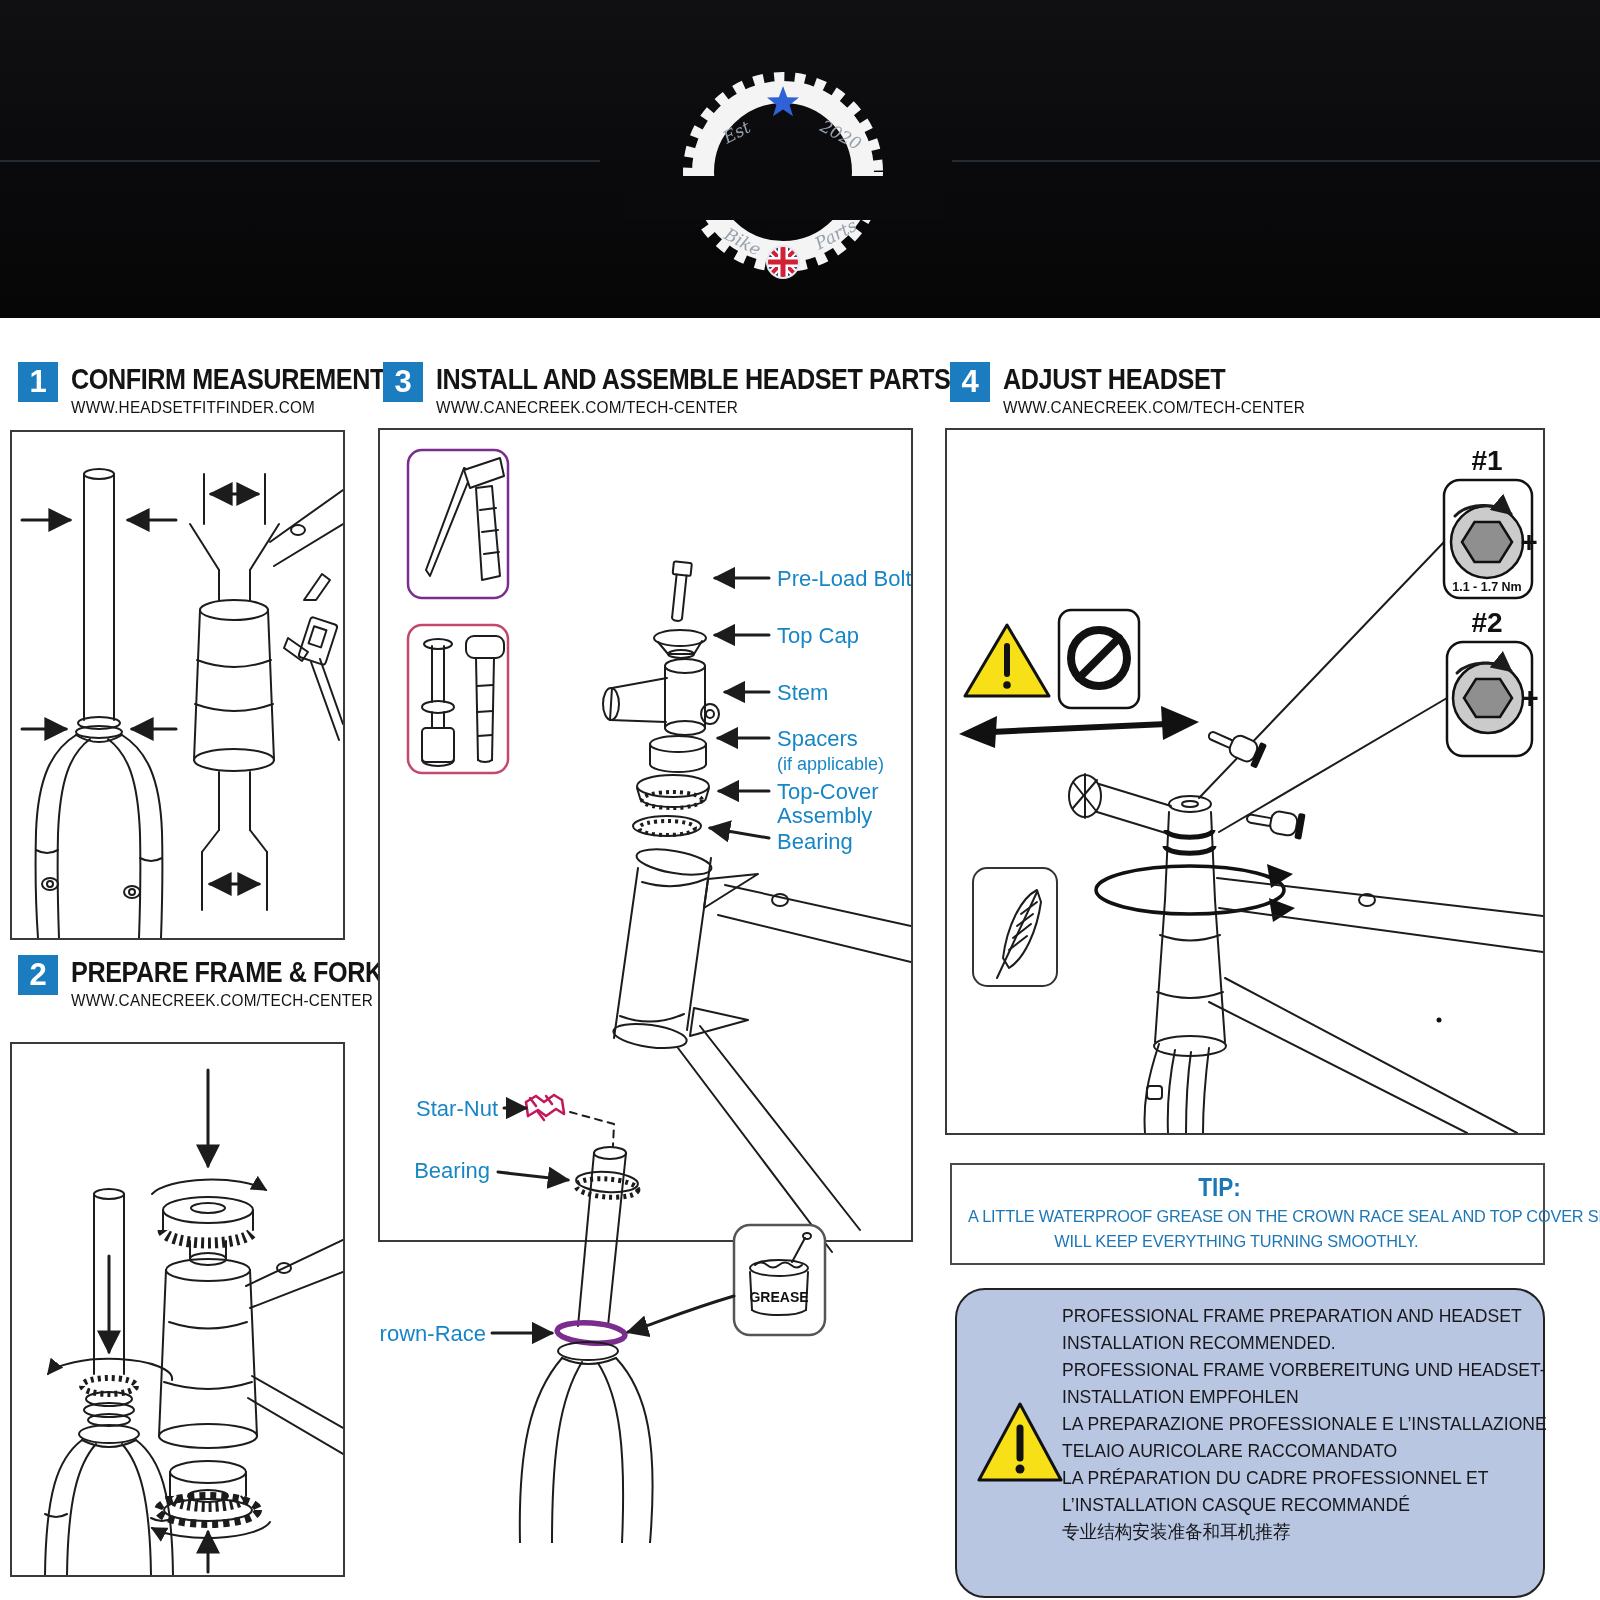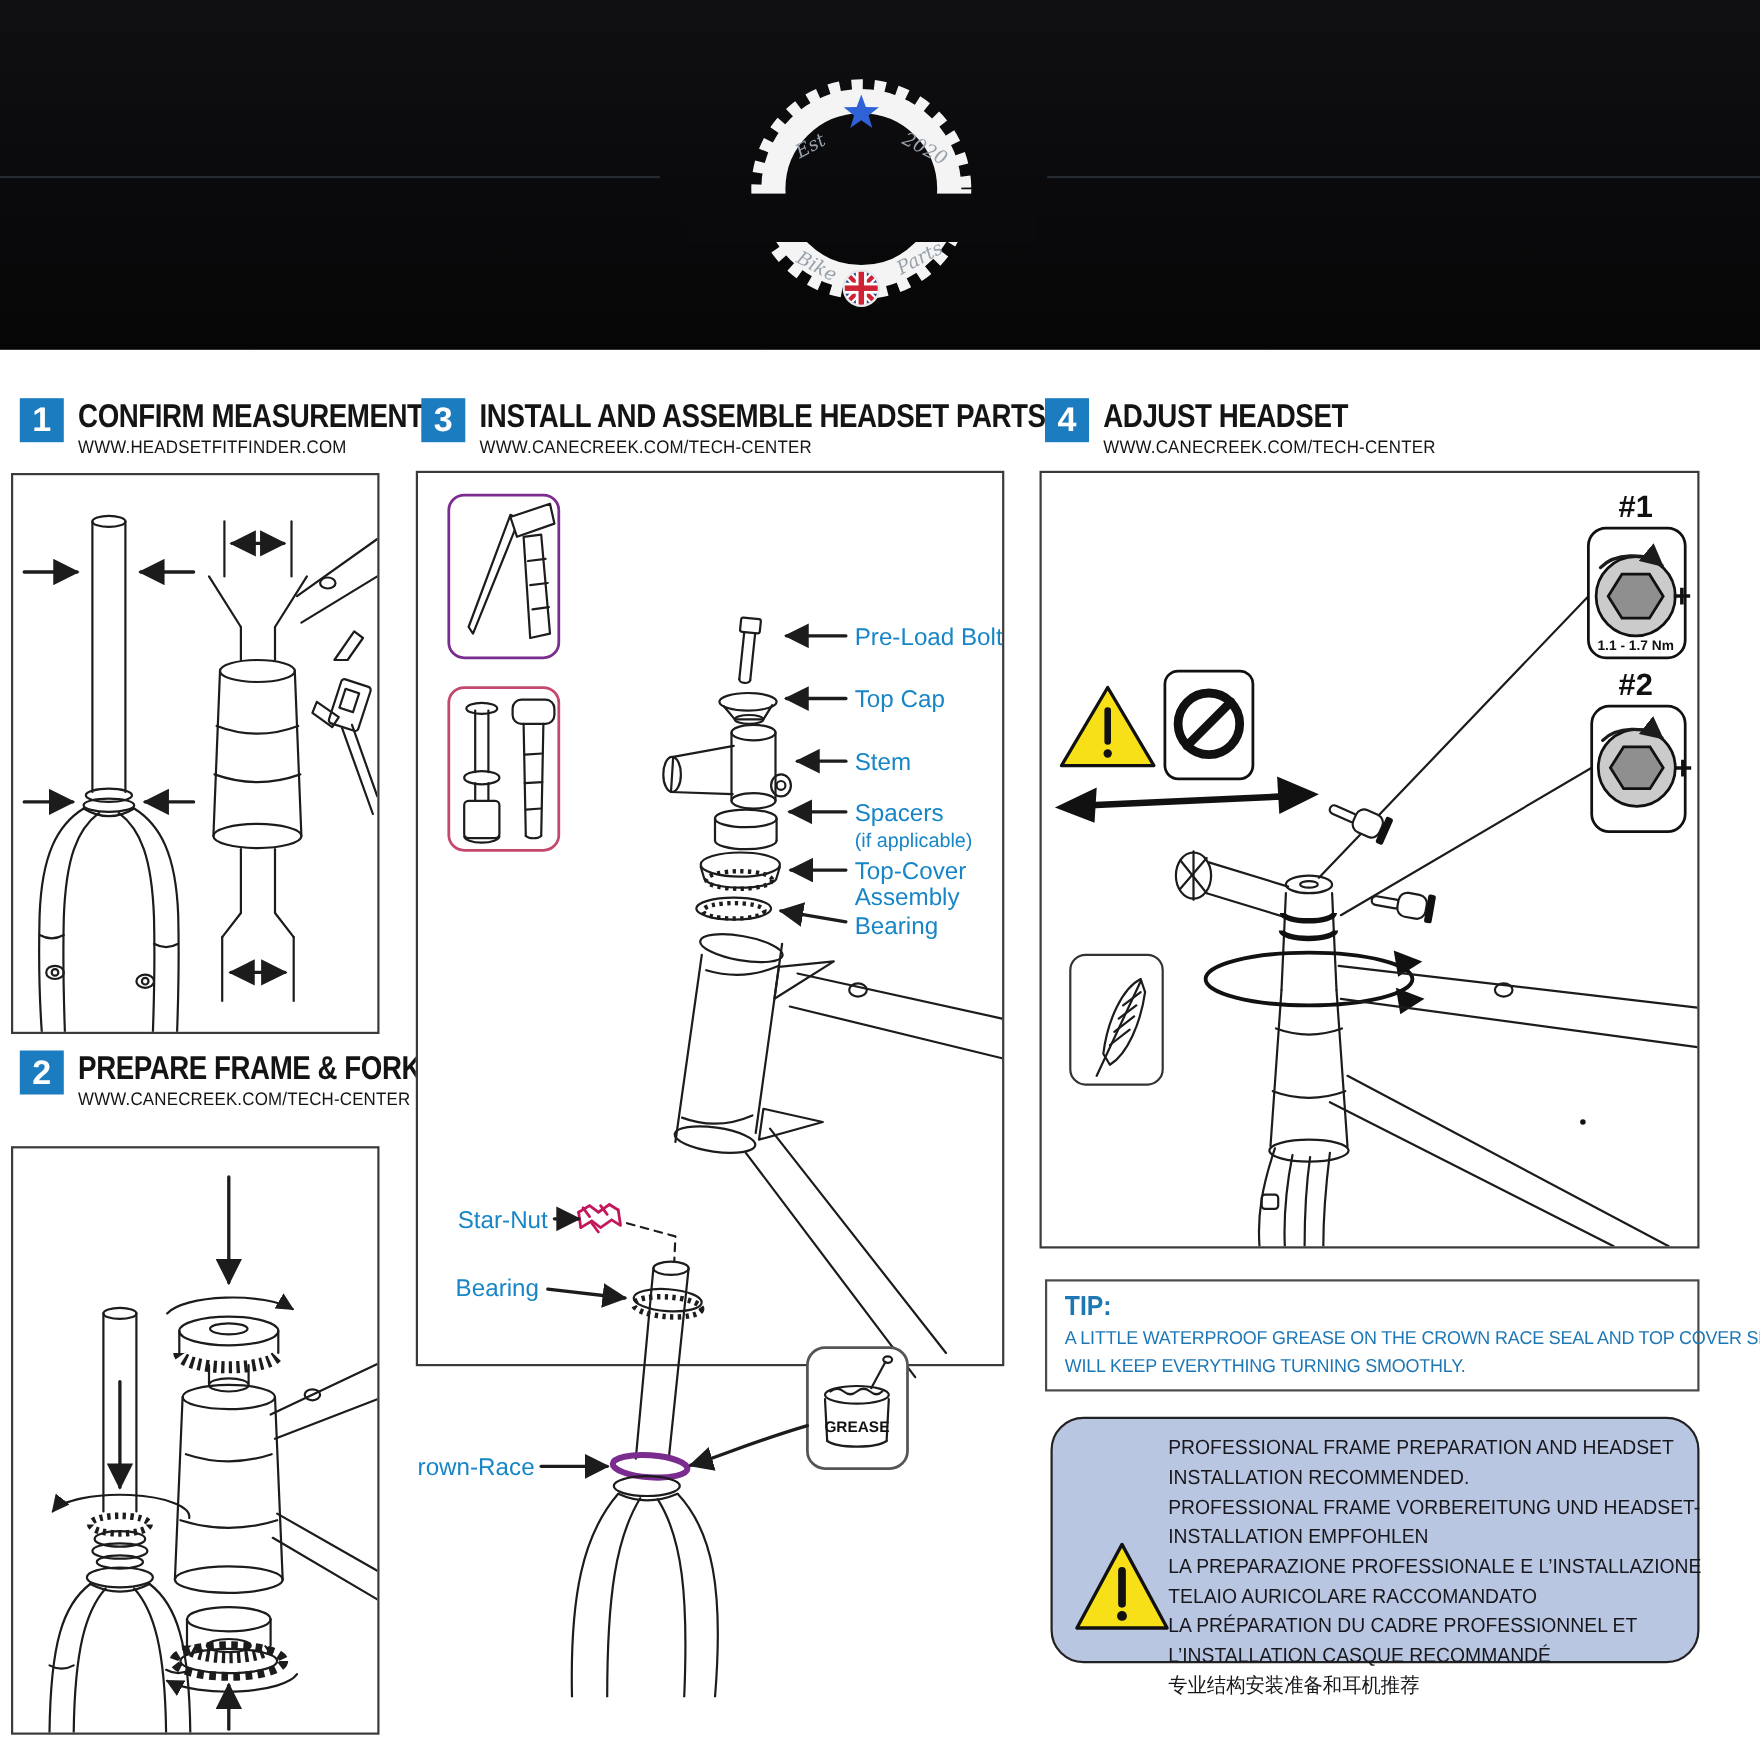--- a/index.html
+++ b/index.html
@@ -41,27 +41,27 @@
   svg{display:block;}
   .s{stroke:#1c1c1c;stroke-width:2;fill:none;stroke-linecap:round;stroke-linejoin:round;}
   .s3{stroke:#1c1c1c;stroke-width:3;fill:none;stroke-linecap:round;stroke-linejoin:round;}
   .fw{fill:#fff;stroke:#1c1c1c;stroke-width:2;stroke-linejoin:round;}
   .lbl{fill:#1886c6;font-size:22px;font-family:"Liberation Sans",sans-serif;}
   .lblsm{fill:#1886c6;font-size:18px;font-family:"Liberation Sans",sans-serif;}
   .dash{stroke-dasharray:7 6;}
   
   .tip-box{
     position:absolute;left:950px;top:1163px;width:595px;height:102px;
-    border:2px solid #4a4a4a;background:#fff;box-sizing:border-box;padding:8px 16px;
+    border:2px solid #4a4a4a;background:#fff;box-sizing:border-box;padding:8px 16px;text-align:center;
   }
   .tip-head{color:#1d77b5;font-weight:bold;font-size:25px;transform:scaleX(.9);transform-origin:left;}
   .tip-line{color:#1d77b5;font-size:17px;margin-top:5px;white-space:nowrap;
     transform:scaleX(.96);transform-origin:left;letter-spacing:-.2px;}
   .notice-box{
-    position:absolute;left:955px;top:1288px;width:590px;height:224px;
+    position:absolute;left:955px;top:1288px;width:590px;height:310px;
     background:#b9c6e2;border:2.5px solid #222;border-radius:30px;box-sizing:border-box;
   }
   .notice-text{
     position:absolute;left:105px;top:12px;width:480px;
     color:#17171c;font-size:18.5px;line-height:27px;
     transform:scaleX(.95);transform-origin:left top;white-space:nowrap;
   }
   .notice-tri{position:absolute;left:18px;top:110px;}
 </style>
 </head>

